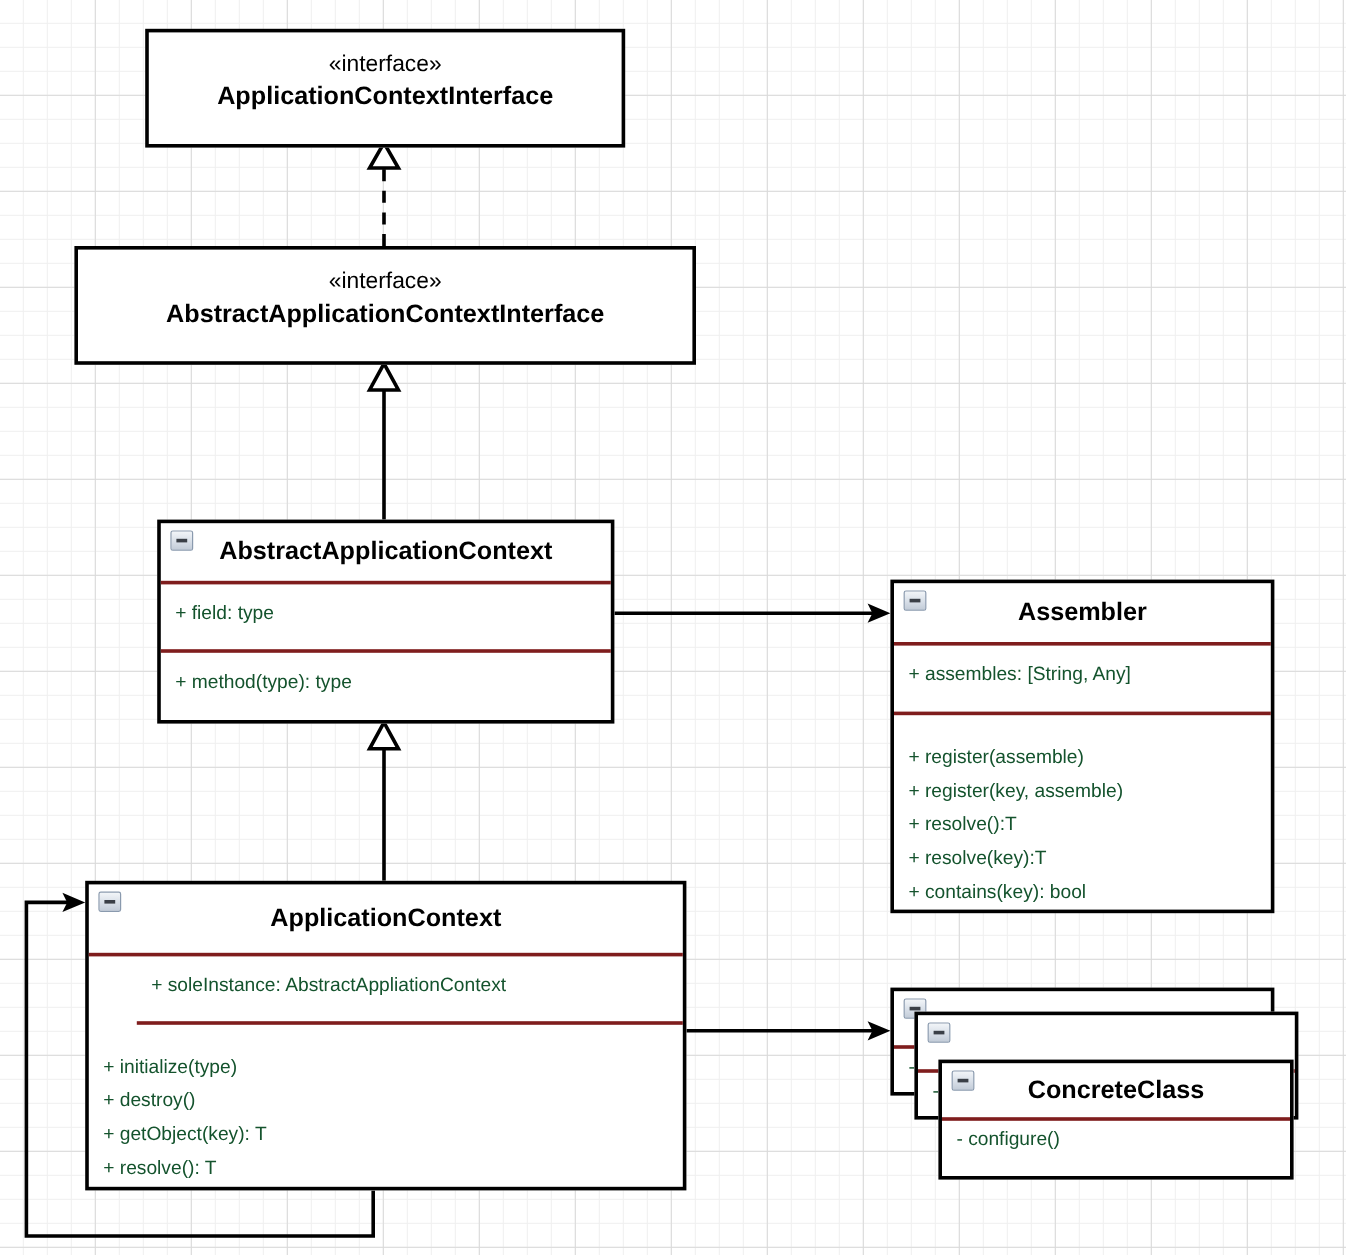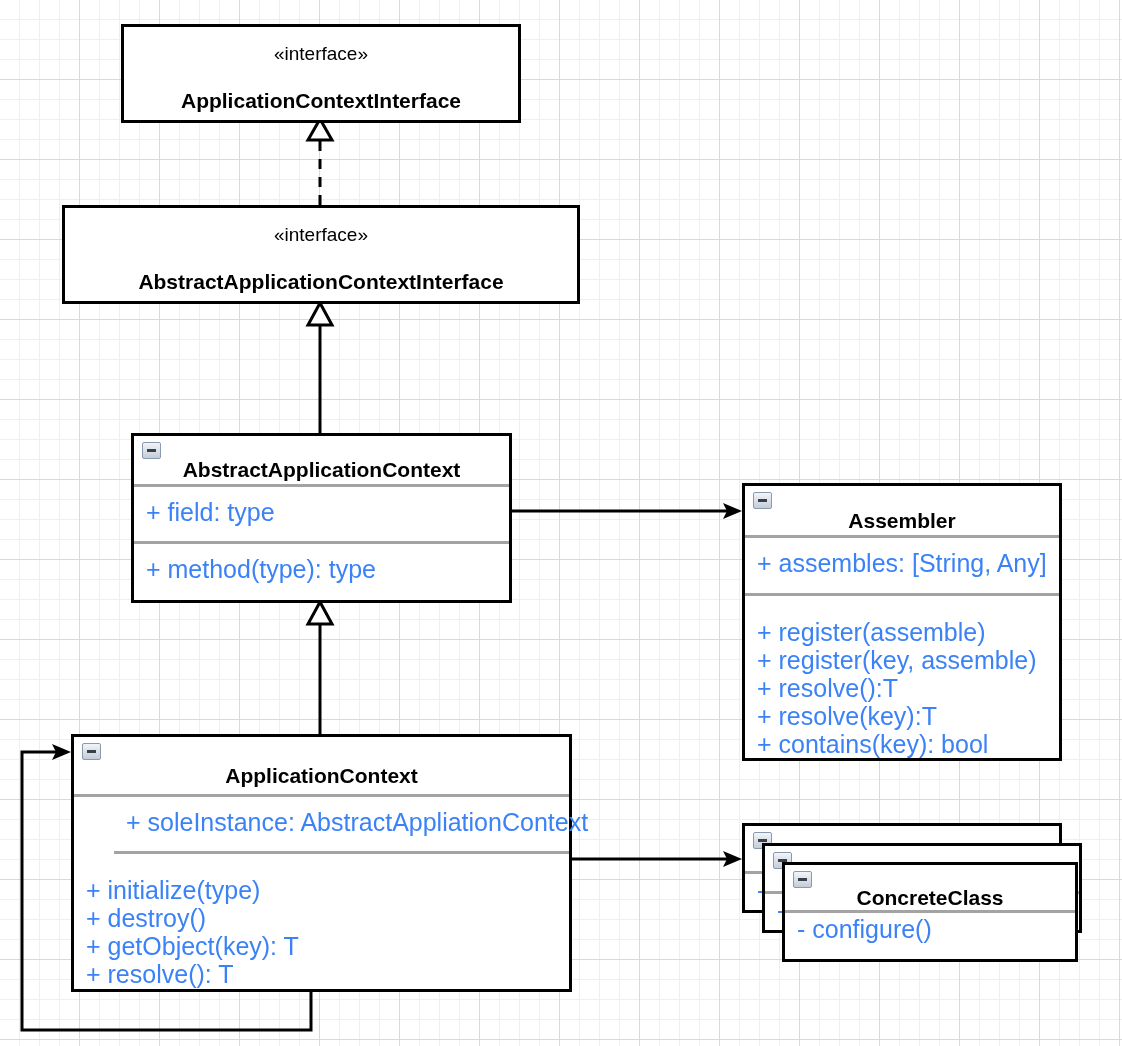--- a/index.html
+++ b/index.html
@@ -25,38 +25,37 @@
   }
   .uml-box {
     position: absolute;
     background: #ffffff;
     border: 3px solid #000000;
     box-sizing: border-box;
   }
   .compartment {
     position: relative;
     box-sizing: border-box;
-    border-bottom: 3px solid #a3a3a3;
+    border-bottom: 3px solid #7f1d1d;
   }
   .compartment.last { border-bottom: none; }
   .iface-header {
     text-align: center;
     padding-top: 14px;
   }
   .stereotype {
     font-size: 19px;
     color: #000;
     line-height: 26px;
   }
   .class-title {
     font-size: 21px;
     font-weight: bold;
     color: #000;
     line-height: 28px;
-    margin-top: 20px;
   }
   .title-row {
     position: relative;
     height: 100%;
     display: flex;
     align-items: center;
     justify-content: center;
   }
   .title-row .class-title { font-size: 21px; }
   .minus-icon {
@@ -77,23 +76,23 @@
     content: "";
     display: block;
     width: 9px;
     height: 3px;
     background: #3a3f47;
   }
   .member-list {
     padding: 10px 0 8px 12px;
   }
   .member {
-    font-size: 25px;
+    font-size: 16px;
     line-height: 28px;
-    color: #3b82f6;
+    color: #14532d;
     white-space: nowrap;
   }
   .member.single { line-height: 30px; }
   svg.edges {
     position: absolute;
     left: 0; top: 0;
     width: 1122px;
     height: 1046px;
     overflow: visible;
     pointer-events: none;
@@ -220,21 +219,21 @@
       <div class="title-row">
         <span class="minus-icon"></span>
         <span class="class-title"></span>
       </div>
     </div>
     <div class="compartment last member-list" style="height:39px; padding-top:2px;">
       <div class="member">- configure()</div>
     </div>
   </div>
 
-  <div class="uml-box" style="left:782px; top:862px; width:296px; height:100px; z-index:3;">
+  <div class="uml-box" style="left:782px; top:883px; width:296px; height:100px; z-index:3;">
     <div class="compartment" style="height:48px;">
       <div class="title-row">
         <span class="minus-icon"></span>
         <span class="class-title">ConcreteClass</span>
       </div>
     </div>
     <div class="compartment last member-list" style="height:49px; padding-top:2px;">
       <div class="member">- configure()</div>
     </div>
   </div>

